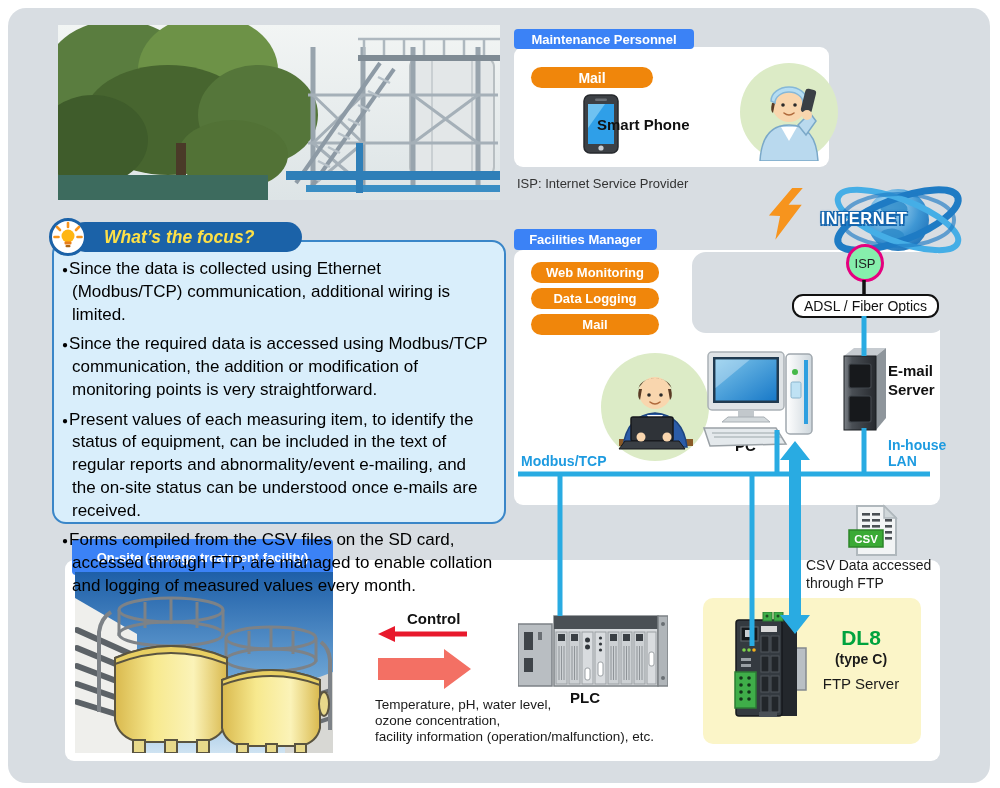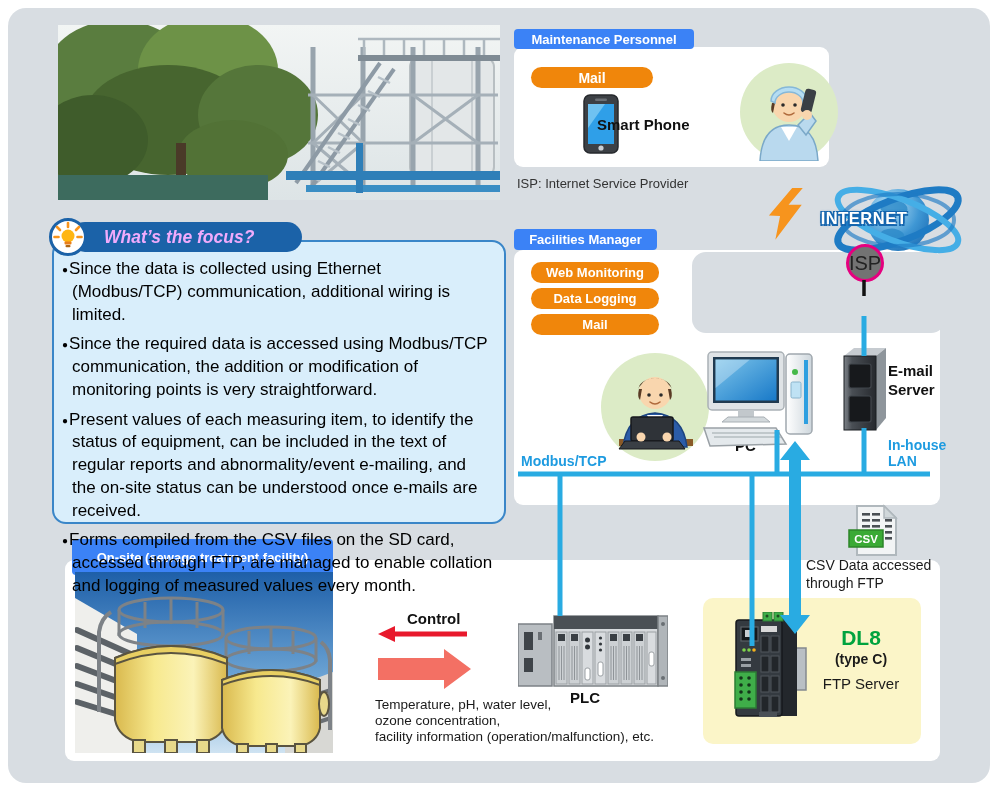--- a/index.html
+++ b/index.html
@@ -17,32 +17,32 @@
   .pill{
     background:#f0860b;color:#ffffff;font-weight:bold;font-size:13px;
     display:flex;align-items:center;justify-content:center;border-radius:11px;z-index:6;
   }
   .blue-label{color:#1e9be0;font-weight:bold;font-size:14px;line-height:1.15;z-index:12;}
   .bold-label{font-weight:bold;font-size:15px;color:#111;z-index:12;}
   .note{font-size:13px;color:#333;z-index:12;} .z12{z-index:12;margin-left:33px;} .z20{z-index:20;} .z30{z-index:30;}
   
   .focus-box{left:52px;top:240px;width:450px;height:280px;background:#d9eefb;border:2px solid #3a86c8;border-radius:14px;z-index:5;}
   .focus-header{left:70px;top:222px;width:232px;height:30px;background:#1b62a8;border-radius:15px;z-index:7;
-    display:flex;align-items:center;color:#f0abfc;font-weight:bold;font-style:italic;font-size:17.5px;padding-left:34px;box-sizing:border-box;}
+    display:flex;align-items:center;color:#fde047;font-weight:bold;font-style:italic;font-size:17.5px;padding-left:34px;box-sizing:border-box;}
   .focus-list{left:62px;top:258px;width:432px;margin:0;padding:0;list-style:none;z-index:7;position:absolute;}
   .focus-list li{font-size:17px;line-height:1.34;margin-bottom:7px;padding-left:10px;text-indent:-10px;color:#000000;}
   .focus-list li::before{content:"●";font-size:10px;position:relative;top:-1px;margin-right:1px;}
   
   .internet-label{
     left:792px;top:209px;width:144px;text-align:center;z-index:14;color:#ffffff;font-weight:bold;font-size:16.5px;letter-spacing:.5px;
     text-shadow:-1.5px -1.5px 0 #1565ae,1.5px -1.5px 0 #1565ae,-1.5px 1.5px 0 #1565ae,1.5px 1.5px 0 #1565ae,0 0 3px #1565ae;
   }
   .isp-circle{
-    left:846px;top:244px;width:38px;height:38px;border-radius:50%;background:#737373;border:3px solid #e5007f;
-    display:flex;align-items:center;justify-content:center;font-size:20px;color:#222;box-sizing:border-box;z-index:14;
+    left:846px;top:244px;width:38px;height:38px;border-radius:50%;background:#86efac;border:3px solid #e5007f;
+    display:flex;align-items:center;justify-content:center;font-size:13px;color:#222;box-sizing:border-box;z-index:14;
   }
   .adsl-box{
     left:792px;top:294px;width:147px;height:24px;background:#ffffff;border:2px solid #111;border-radius:11px;
     display:flex;align-items:center;justify-content:center;font-size:14px;color:#111;box-sizing:border-box;z-index:14;
   }
   .dl8-name{left:818px;top:626px;width:86px;text-align:center;color:#00a33e;font-weight:bold;font-size:21px;z-index:12;}
   .dl8-type{left:818px;top:651px;width:86px;text-align:center;font-weight:bold;font-size:14px;z-index:12;}
   .dl8-role{left:818px;top:675px;width:86px;text-align:center;font-size:15px;z-index:12;}
   svg{display:block;}
 </style>
@@ -179,20 +179,23 @@
       <path d="M55 24 q12 -6 22 2 q6 6 -2 10 q-12 4 -20 -2 q-6 -5 0 -10Z" fill="#2e8bc9" opacity="0.85"></path>
       <path d="M56 52 q10 -4 18 2 q6 5 -4 8 q-10 2 -16 -3 q-4 -4 2 -7Z" fill="#2e8bc9" opacity="0.85"></path>
       <ellipse cx="70" cy="42" rx="64" ry="21" fill="none" stroke="#1e7bc4" stroke-width="7" transform="rotate(-21 70 42)"></ellipse>
       <ellipse cx="70" cy="42" rx="64" ry="21" fill="none" stroke="#45aee6" stroke-width="6" transform="rotate(21 70 42)"></ellipse>
       <ellipse cx="70" cy="42" rx="56" ry="26" fill="none" stroke="#1e7bc4" stroke-width="4" opacity="0.65"></ellipse>
     </svg>
   </div>
   <div class="abs internet-label"><span>INTERNET</span></div>
   <div class="abs isp-circle">
       <span>ISP</span>
+    </div>
+  <div class="abs adsl-box">
+      <span>ADSL / Fiber Optics</span>
     </div>
 
   <div class="abs focus-box"></div>
   <div class="abs focus-header">
       <span>What’s the focus?</span>
     </div>
   <div class="abs" style="left:48px;top:217px;z-index:8;">
     <svg width="40" height="40" viewBox="0 0 40 40">
       <circle cx="20" cy="20" r="17.5" fill="#ffffff" stroke="#1b62a8" stroke-width="3"></circle>
       <g stroke="#f7941d" stroke-width="2.6" stroke-linecap="round">

